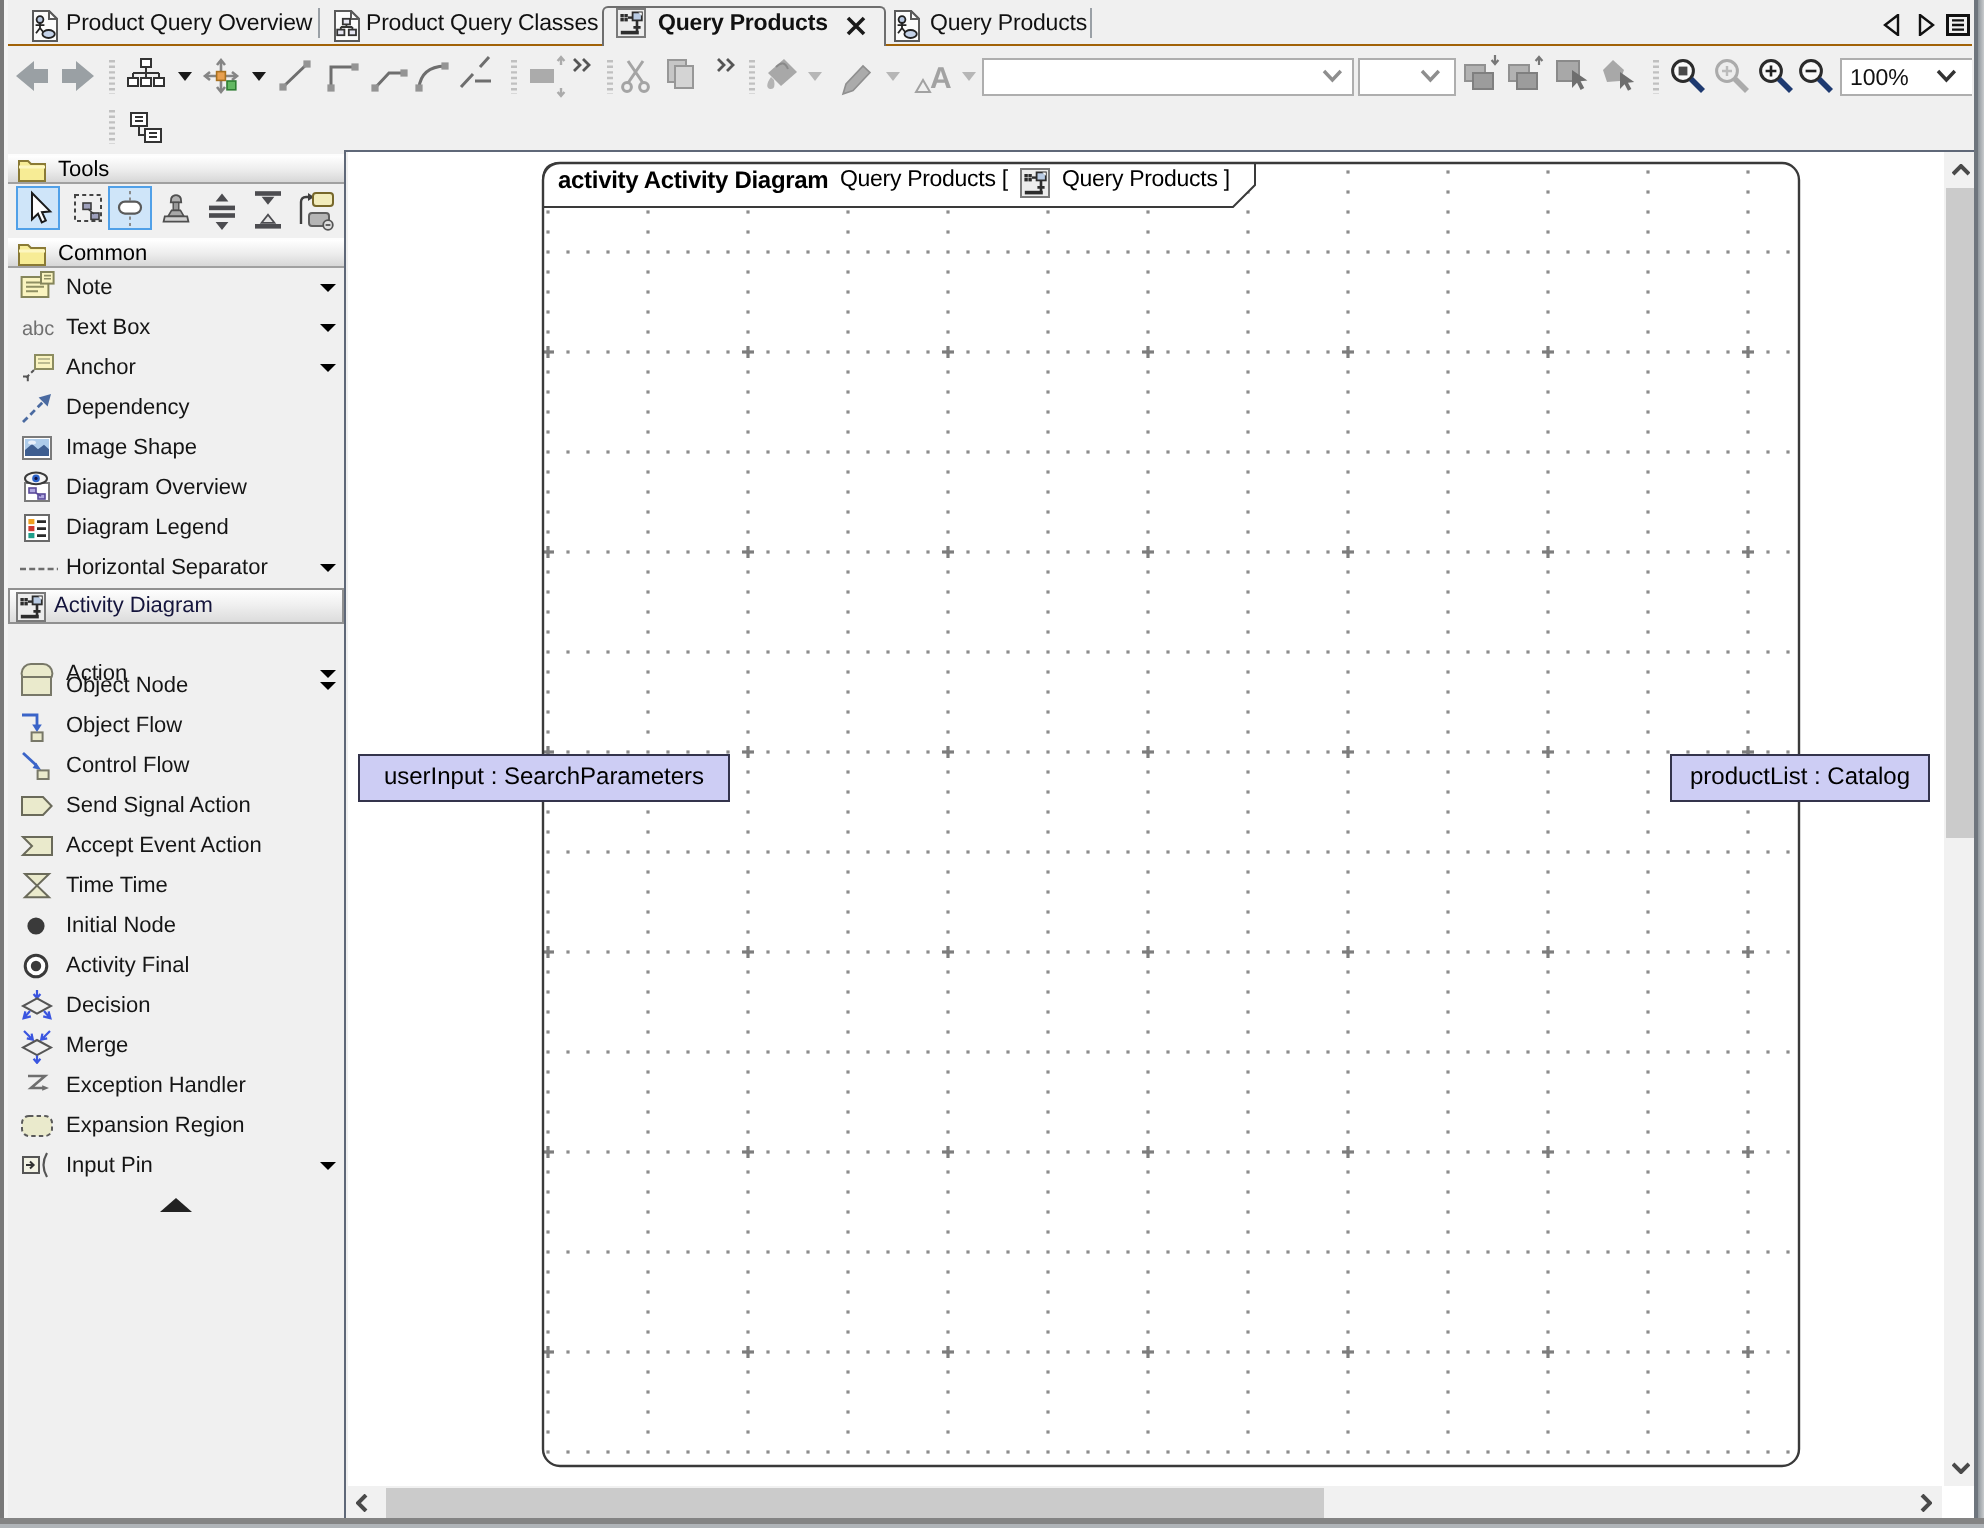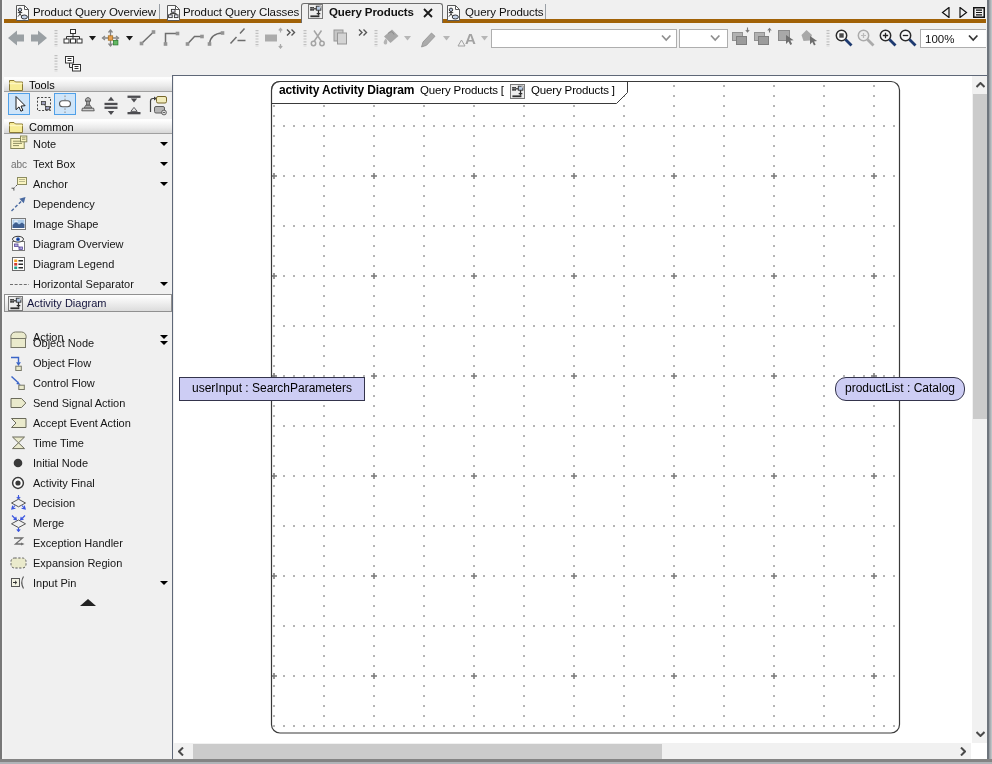--- a/index.html
+++ b/index.html
@@ -9,21 +9,21 @@
 
   
   #bleft  { left:0; top:0; width:2px; height:764px; background:#787878; }
   #bleft2 { left:2px; top:0; width:2px; height:764px; background:#f4f4f4; }
   #bright1{ left:987px; top:0; width:2px; height:764px; background:#6e757d; }
   #bright2{ left:989px; top:0; width:3px; height:764px; background:linear-gradient(to right,#8f969c,#c9ccce); }
   #bbot1  { left:0; top:759px; width:992px; height:3px; background:#848484; }
   #bbot2  { left:0; top:762px; width:992px; height:2px; background:#b0b4b8; }
 
   
-  #tabbar { left:2px; top:0; width:984px; height:23px; background:#f0f0f0; border-bottom:4px solid #a16207; }
+  #tabbar { left:2px; top:0; width:984px; height:23px; background:#f0f0f0; border-bottom:1px solid #a16207; }
   .tabtxt { position:absolute; top:6px; font-size:11.5px; letter-spacing:-0.1px; color:#111; white-space:nowrap; }
   .tabsep { position:absolute; top:4px; width:1px; height:15px; background:#9aa0a6; }
   #activetab { position:absolute; left:299px; top:3px; width:142px; height:20px; background:#f0f0f0; border:1px solid #6e6e6e; border-bottom:none; border-radius:3px 3px 0 0; }
   .tabicon { position:absolute; top:6px; }
 
   
   #toolbars { left:4px; top:23px; width:982px; height:52px; background:#f0f0f0; }
 
   
   #palette { left:4px; top:76px; width:168px; height:667px; background:#f0f0f0; }
@@ -278,21 +278,21 @@
         <rect x="4.2" y="5" width="1.7" height="1.7" fill="#2d2d2d"></rect>
       <path d="M6,4.8 h2.5" stroke="#2d2d2d" stroke-width="1.2"></path>
       <rect x="8.3" y="2.2" width="4.6" height="4" fill="#b9cbe3" stroke="#2d2d2d" stroke-width="0.9"></rect>
       <path d="M11.2,2.2 l1.7,1.7 v-1.7 z" fill="#fff"></path>
       <path d="M10.5,6.2 v5.3 M8.7,9.7 h3.6" stroke="#2d2d2d" stroke-width="1.3"></path>
       <rect x="2.4" y="11.4" width="9" height="1.8" fill="#2d2d2d"></rect>
     </svg>
     <span style="position:absolute;left:357px;top:7.5px;font-size:11.5px;letter-spacing:-0.15px">Query Products ]</span>
   </div>
   <div class="node" style="left:5px;top:301px;width:186px;height:24px;">userInput : SearchParameters</div>
-  <div class="node" style="left:661px;top:301px;width:130px;height:24px;border-radius:11px;">productList : Catalog</div>
+  <div class="node" style="left:661px;top:301px;width:130px;height:24px;">productList : Catalog</div>
 </div>
 <div class="abs" id="palette">
   <div class="phead" style="top:1px">
     <svg style="position:absolute;left:4px;top:1px" width="16" height="13" viewBox="0 0 16 13">
       <path d="M1.5,3.5 V11.5 H14.5 V3 H7.5 L6,1.5 H1.5 z" fill="#f7ec95" stroke="#8a7a35"></path>
       <path d="M1.5,4.5 H14.5" stroke="#fdf7c0" stroke-width="1.5"></path>
     </svg>
     <span>Tools</span>
   </div>
   <svg style="position:absolute;left:0;top:17px" width="168" height="24" viewBox="0 0 168 24">

